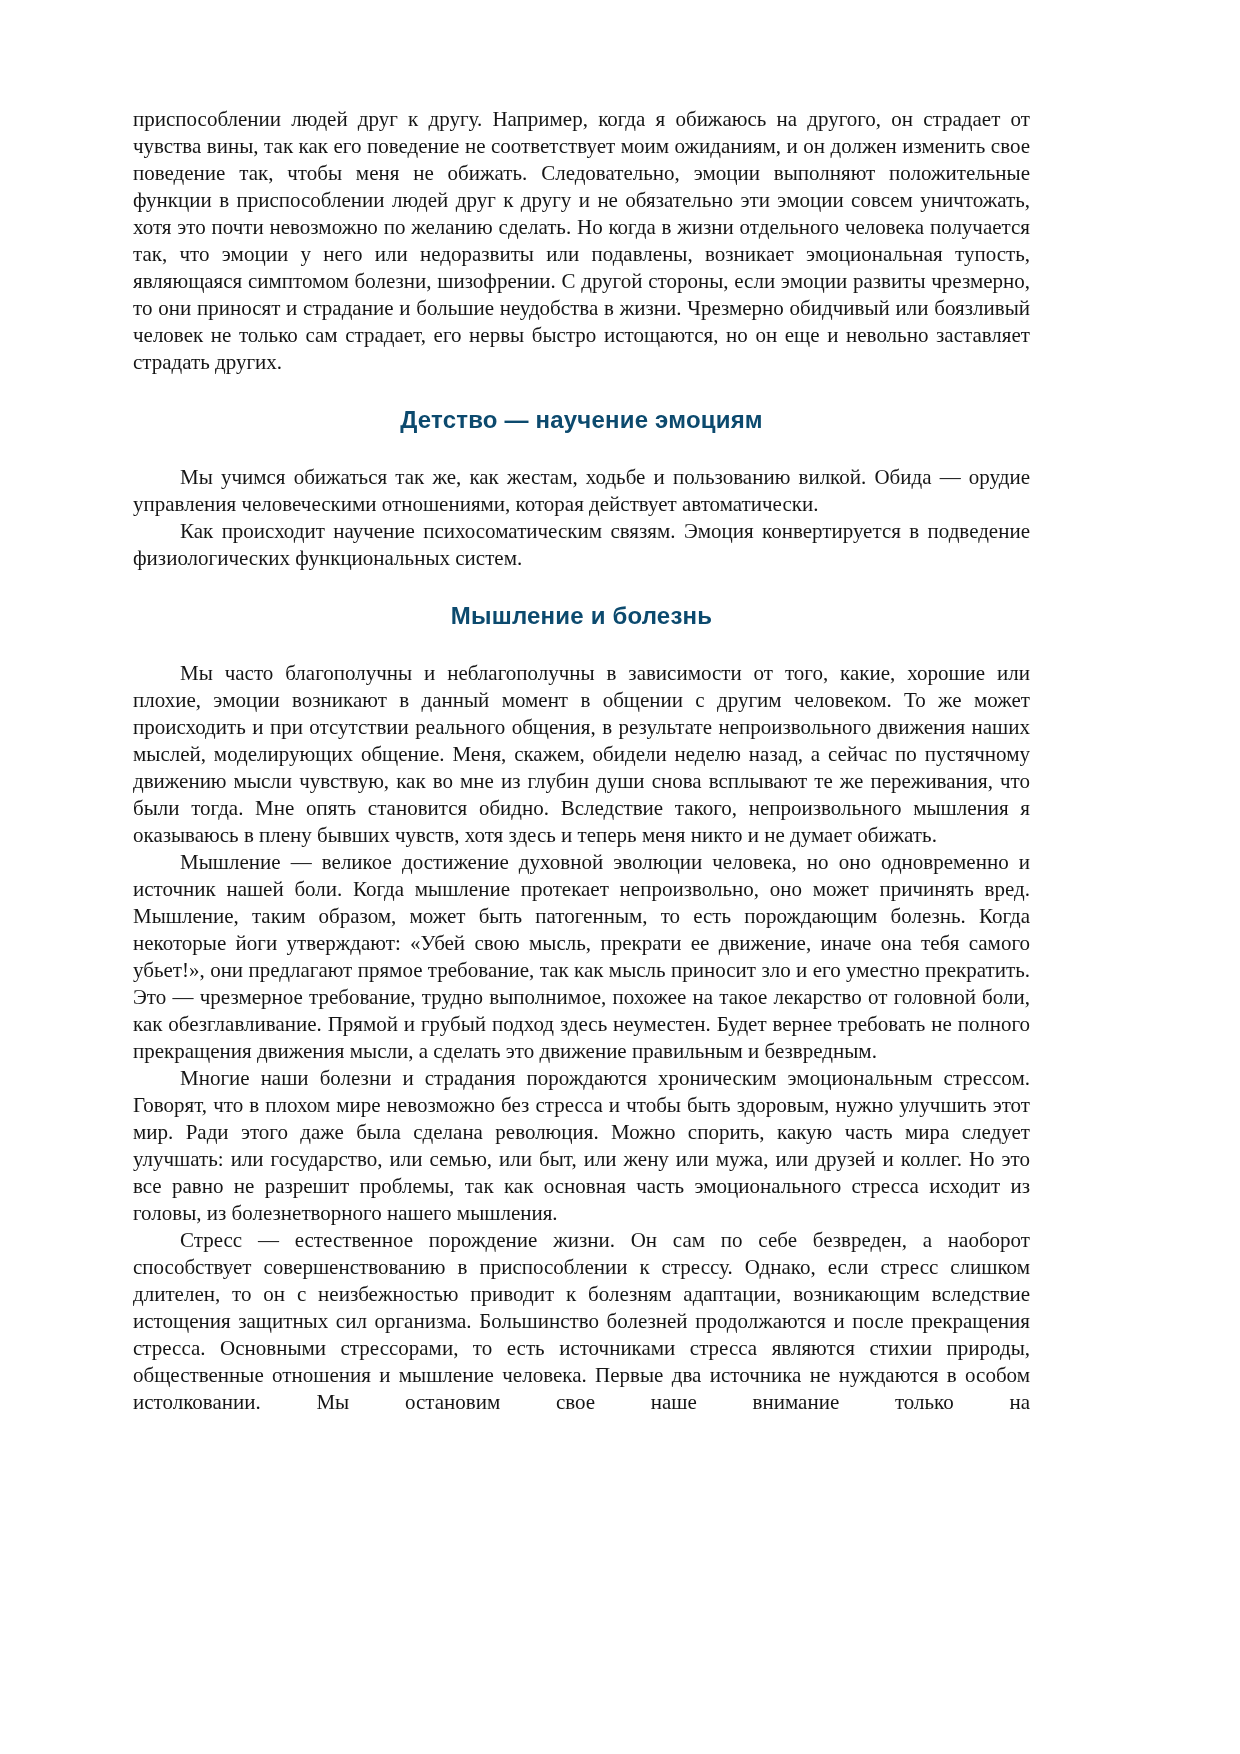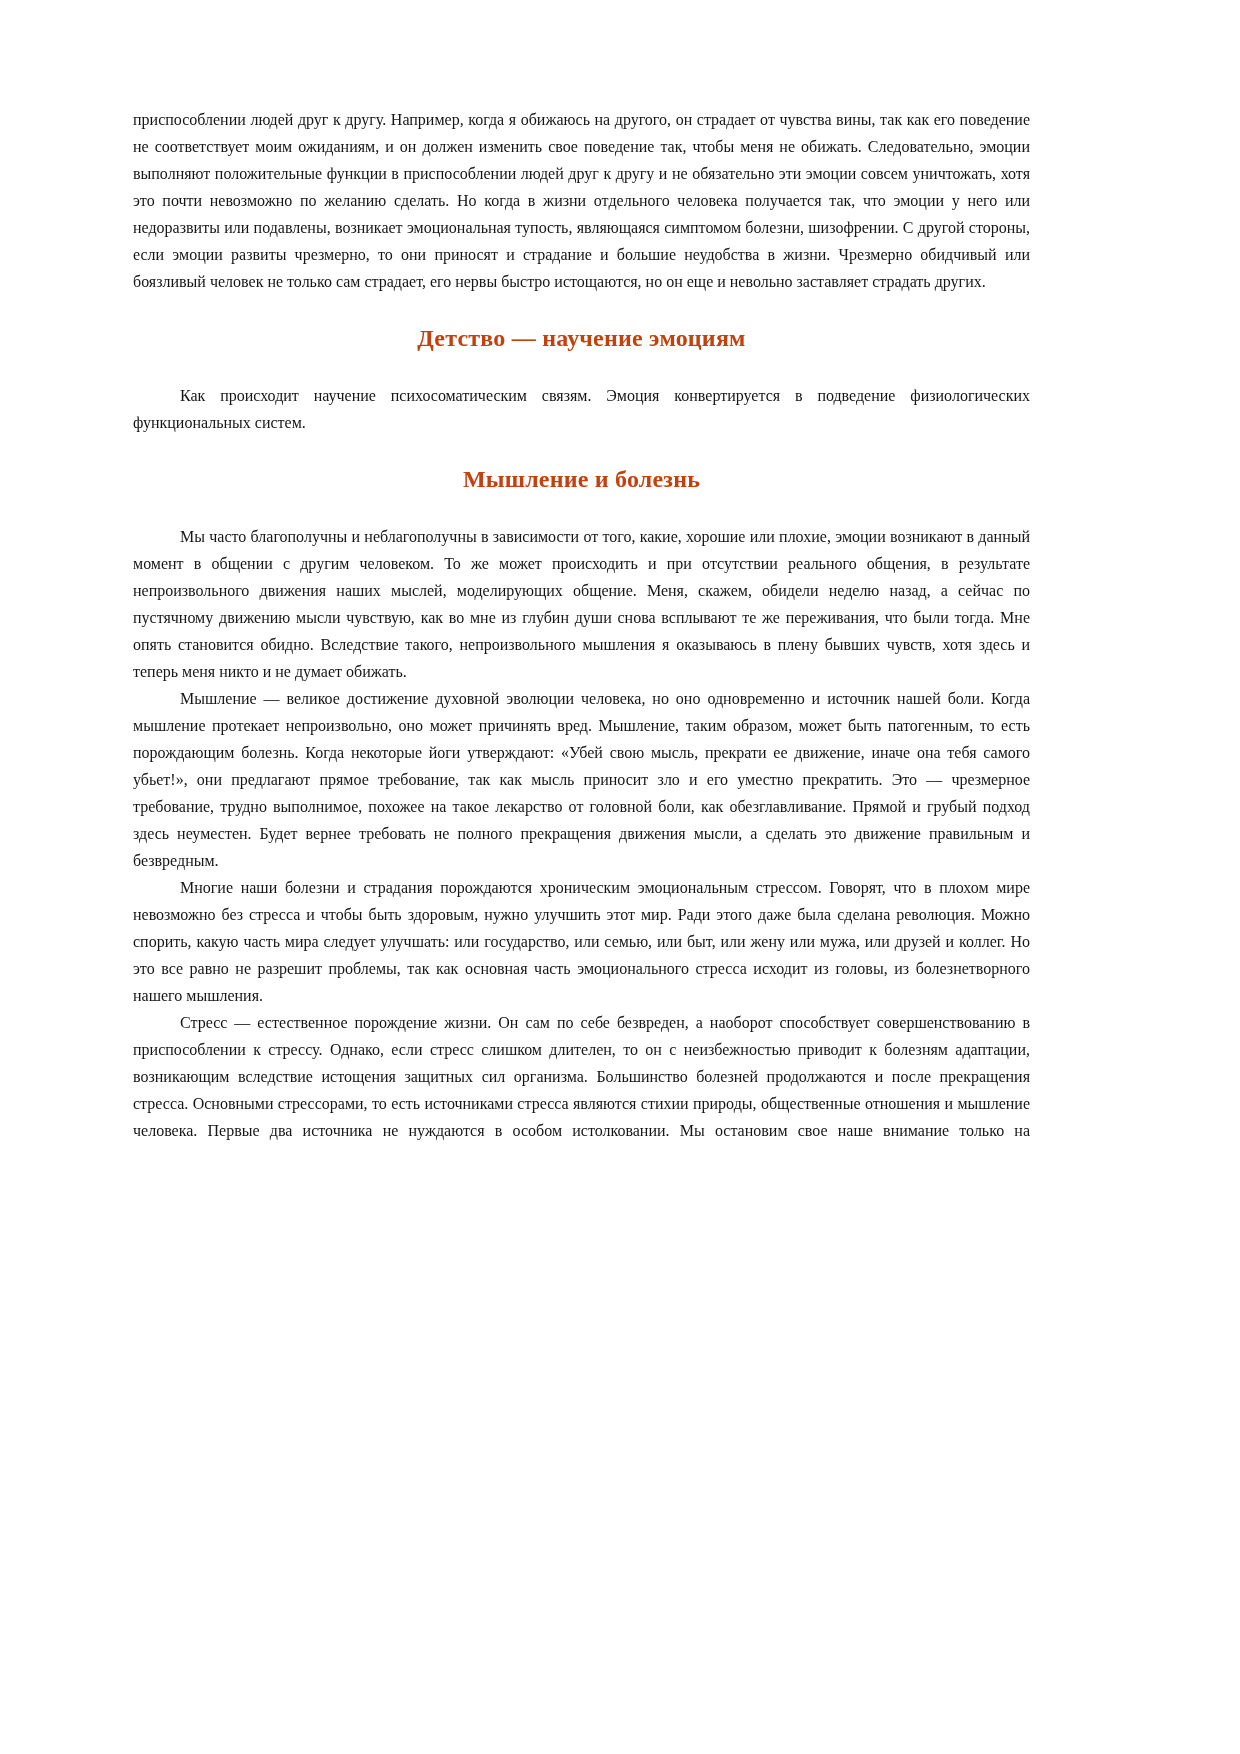--- a/index.html
+++ b/index.html
@@ -12,52 +12,53 @@
     width: 1240px;
     height: 1754px;
     margin: 0 auto;
     background: #ffffff;
     box-sizing: border-box;
     padding: 106px 210px 40px 133px;
     overflow: hidden;
   }
   .body-text {
     font-family: "Liberation Serif", "DejaVu Serif", serif;
-    font-size: 16px;
+    font-size: 21px;
     line-height: 27px;
     color: #151515;
     text-align: justify;
     text-indent: 47px;
     margin: 0;
   }
   .body-text.no-indent {
     text-indent: 0;
   }
   .body-text.cont-next-page {
     text-align-last: justify;
   }
   .heading {
-    font-family: Liberation Serif, serif;
+    font-family: Liberation Sans, sans-serif;
     font-size: 24px;
     font-weight: bold;
-    color: #c2410c;
+    color: #0c4a6e;
     text-align: center;
     margin: 30px 0 30px 0;
     letter-spacing: 0.2px;
   }
 </style>
 </head>
 <body>
 
 <div class="page">
 
   <p class="body-text no-indent">приспособлении людей друг к другу. Например, когда я обижаюсь на другого, он страдает от чувства вины, так как его поведение не соответствует моим ожиданиям, и он должен изменить свое поведение так, чтобы меня не обижать. Следовательно, эмоции выполняют положительные функции в приспособлении людей друг к другу и не обязательно эти эмоции совсем уничтожать, хотя это почти невозможно по желанию сделать. Но когда в жизни отдельного человека получается так, что эмоции у него или недоразвиты или подавлены, возникает эмоциональная тупость, являющаяся симптомом болезни, шизофрении. С другой стороны, если эмоции развиты чрезмерно, то они приносят и страдание и большие неудобства в жизни. Чрезмерно обидчивый или боязливый человек не только сам страдает, его нервы быстро истощаются, но он еще и невольно заставляет страдать других.</p>
 
   <h2 class="heading">Детство — научение эмоциям</h2>
 
+  <p class="body-text">Мы учимся обижаться так же, как жестам, ходьбе и пользованию вилкой. Обида — орудие управления человеческими отношениями, которая действует автоматически.</p>
 
 
   <p class="body-text">Как происходит научение психосоматическим связям. Эмоция конвертируется в подведение физиологических функциональных систем.</p>
 
   <h2 class="heading">Мышление и болезнь</h2>
 
   <p class="body-text">Мы часто благополучны и неблагополучны в зависимости от того, какие, хорошие или плохие, эмоции возникают в данный момент в общении с другим человеком. То же может происходить и при отсутствии реального общения, в результате непроизвольного движения наших мыслей, моделирующих общение. Меня, скажем, обидели неделю назад, а сейчас по пустячному движению мысли чувствую, как во мне из глубин души снова всплывают те же переживания, что были тогда. Мне опять становится обидно. Вследствие такого, непроизвольного мышления я оказываюсь в плену бывших чувств, хотя здесь и теперь меня никто и не думает обижать.</p>
 
   <p class="body-text">Мышление — великое достижение духовной эволюции человека, но оно одновременно и источник нашей боли. Когда мышление протекает непроизвольно, оно может причинять вред. Мышление, таким образом, может быть патогенным, то есть порождающим болезнь. Когда некоторые йоги утверждают: «Убей свою мысль, прекрати ее движение, иначе она тебя самого убьет!», они предлагают прямое требование, так как мысль приносит зло и его уместно прекратить. Это — чрезмерное требование, трудно выполнимое, похожее на такое лекарство от головной боли, как обезглавливание. Прямой и грубый подход здесь неуместен. Будет вернее требовать не полного прекращения движения мысли, а сделать это движение правильным и безвредным.</p>
 

